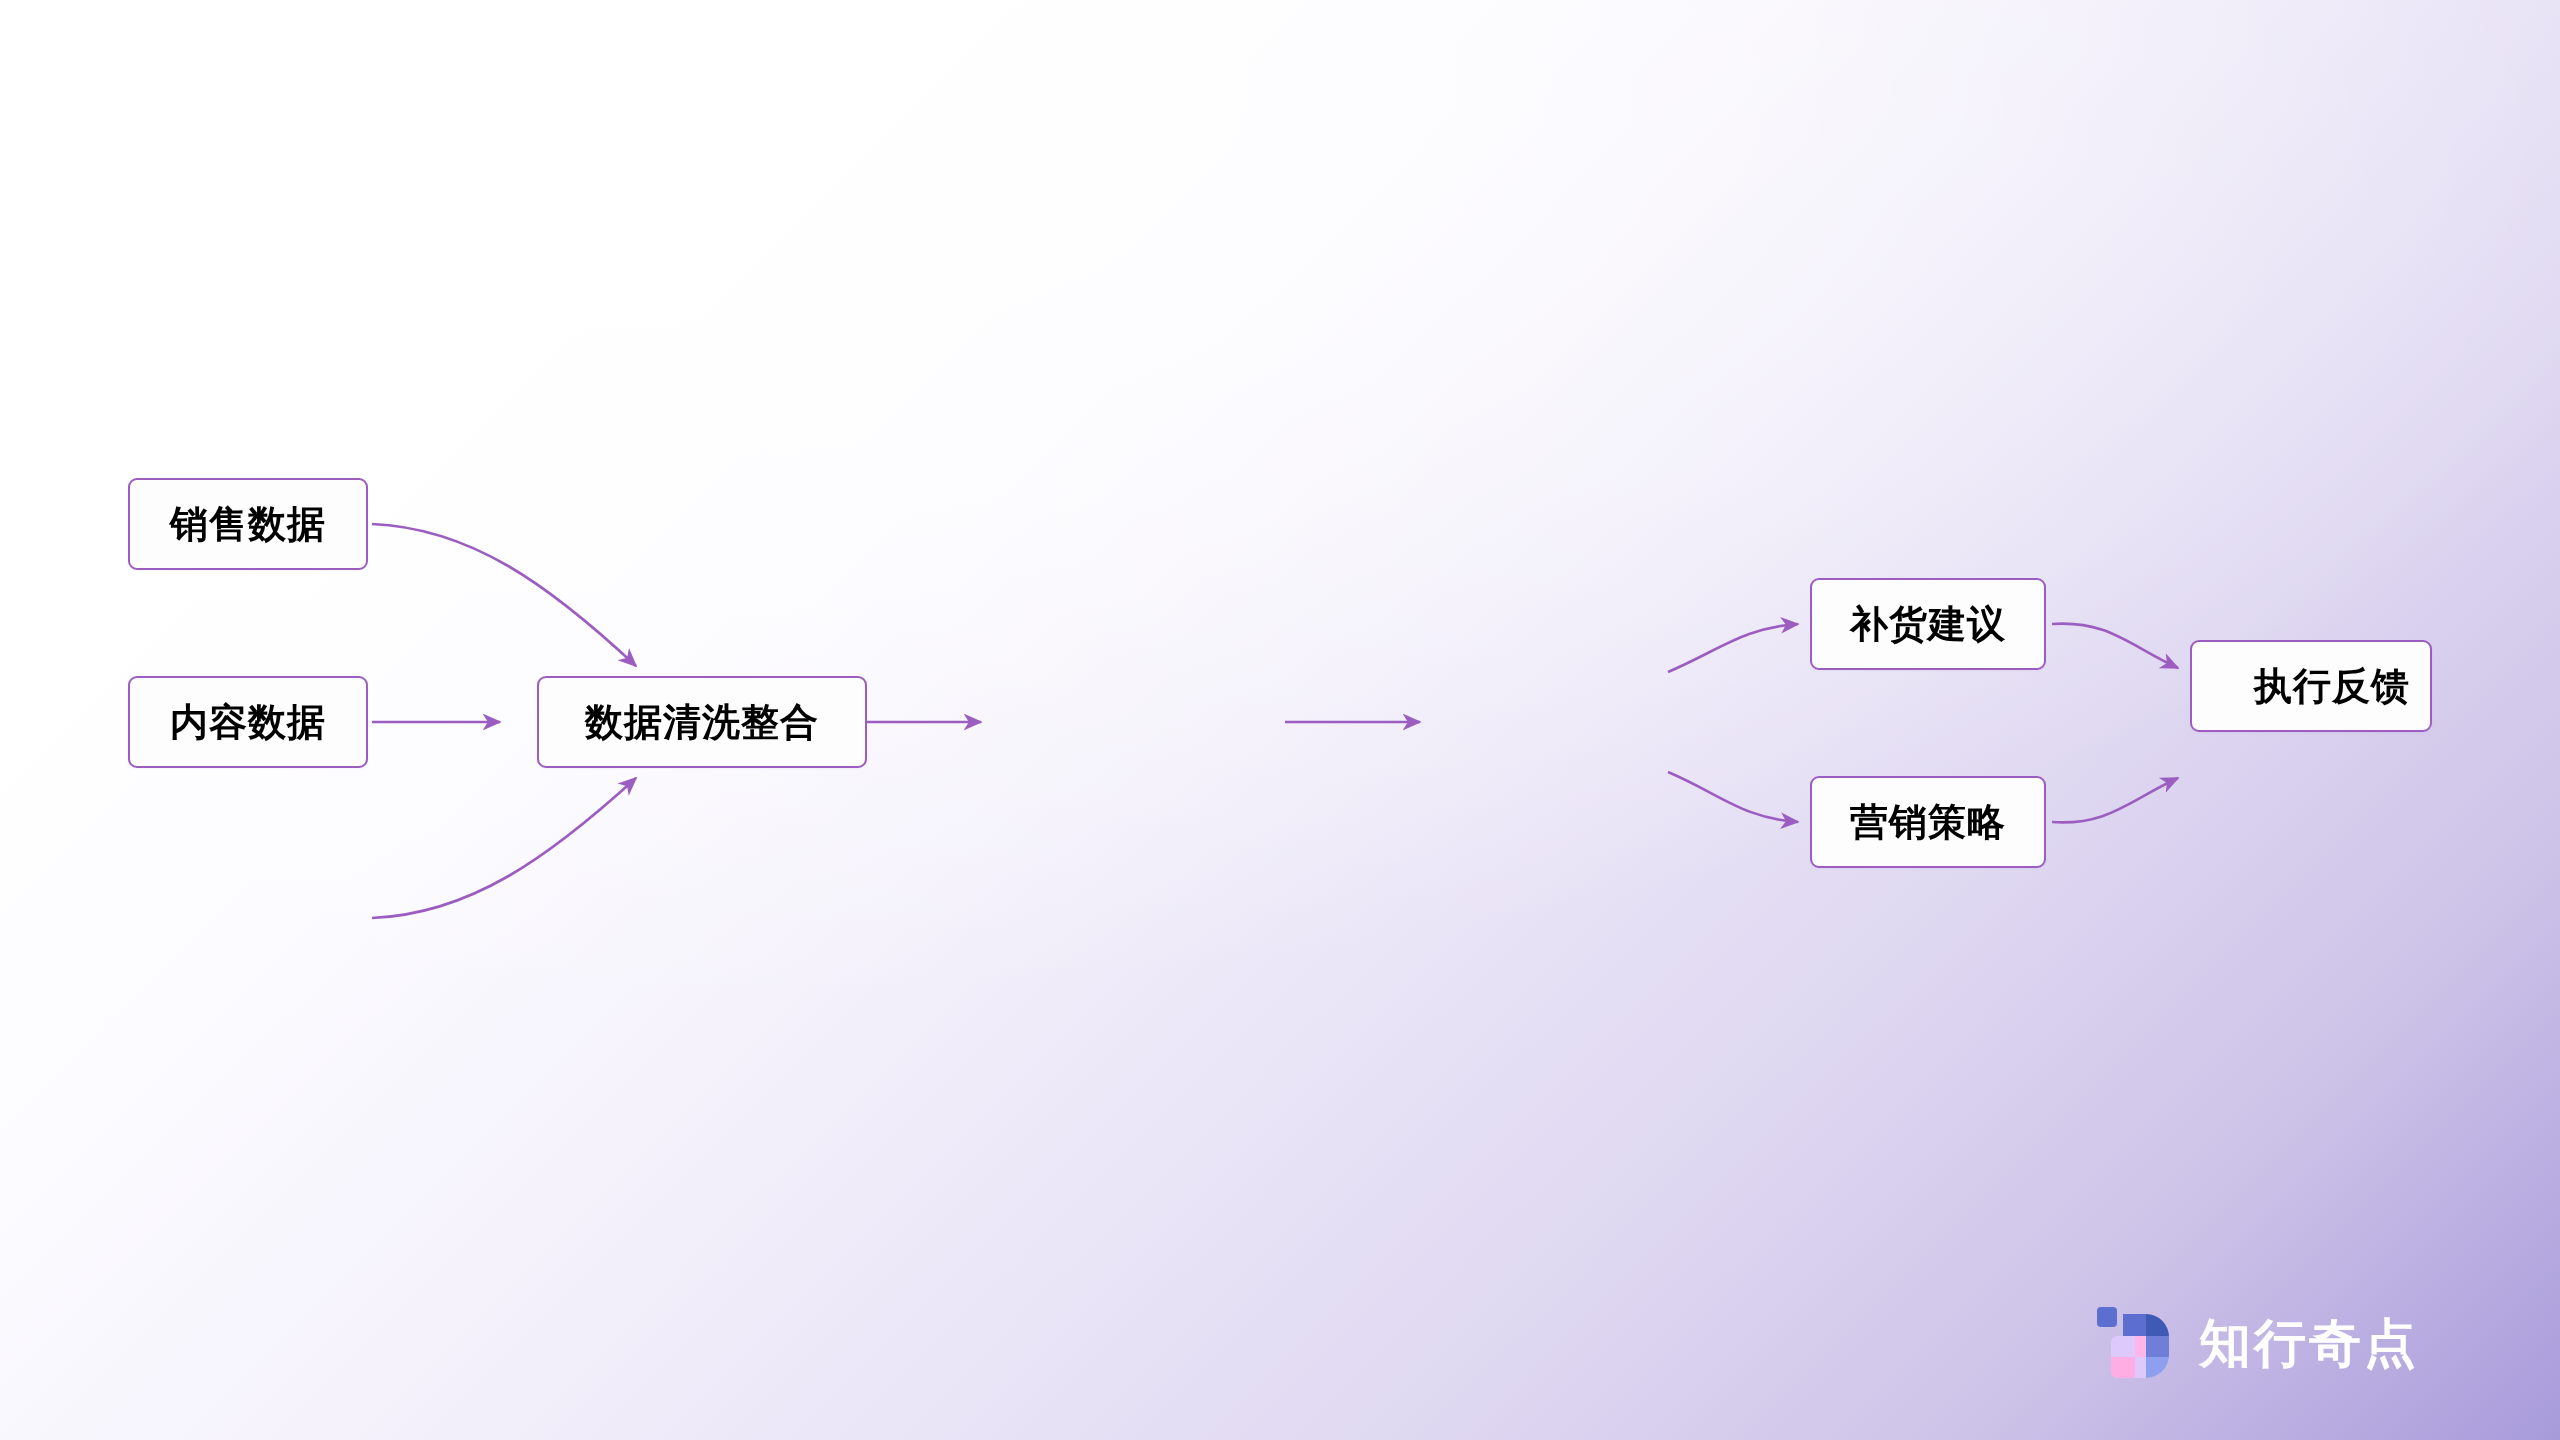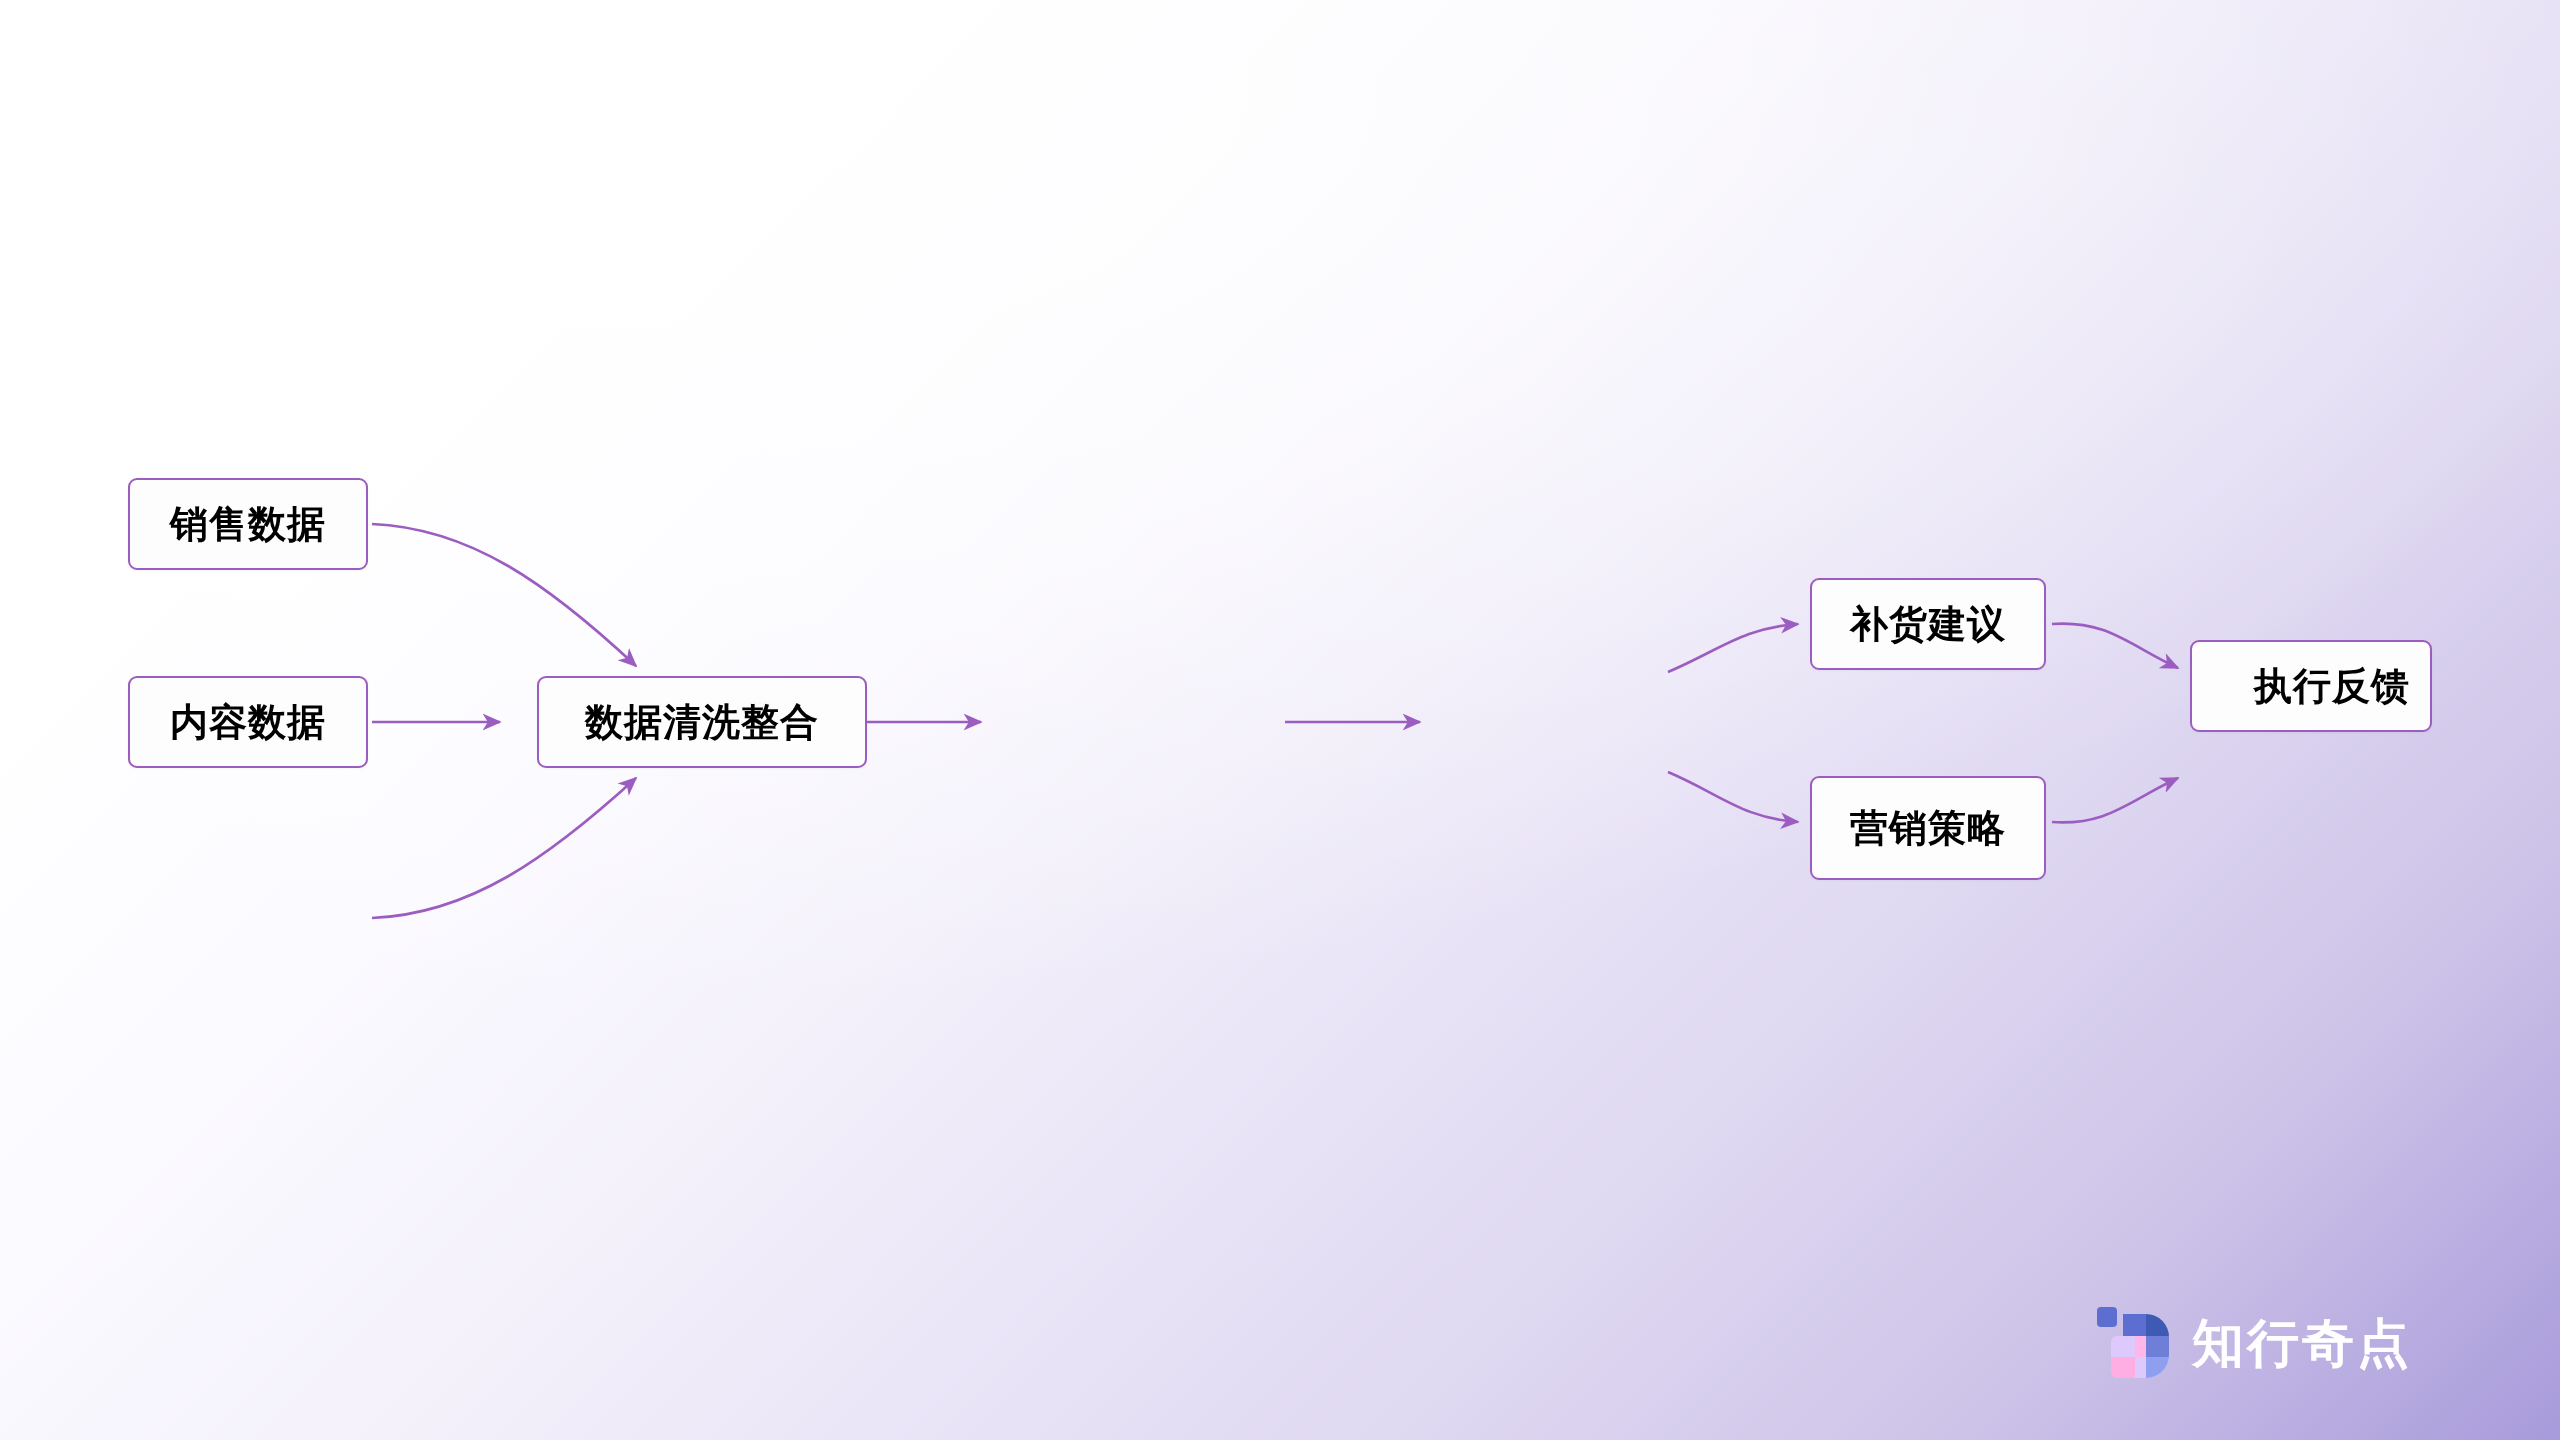--- a/index.html
+++ b/index.html
@@ -66,21 +66,21 @@
     box-shadow: 0 1px 2px rgba(90,60,130,0.05);
   }
 
   
   #watermark {
     position: absolute;
     left: 2096px;
     top: 1306px;
     display: flex;
     align-items: center;
-    gap: 22px;
+    gap: 29px;
   }
   #wm-logo {
     width: 74px;
     height: 74px;
     position: relative;
     flex: 0 0 auto;
   }
   #wm-text {
     color: #ffffff;
     font-size: 52px;
@@ -136,21 +136,21 @@
   <div class="node" style="left:512px; top:676px; width:330px; height:92px;margin-left:25px;">
     <span>数据清洗整合</span>
   </div>
 
 
 
   <div class="node" style="left:1810px; top:578px; width:236px; height:92px;">
     <span>补货建议</span>
   </div>
 
-  <div class="node" style="left:1810px; top:776px; width:236px; height:104px;">
+  <div class="node" style="left:1810px; top:776px; width:236px; height:92px;">
     <span>营销策略</span>
   </div>
 
   <div class="node" style="left:2190px; top:640px; width:242px; height:92px;padding-left:42px;">
     <span>执行反馈</span>
   </div>
 
   <div id="watermark">
     <div id="wm-logo">
       <svg width="74" height="74" viewBox="0 0 74 74" xmlns="http://www.w3.org/2000/svg">

